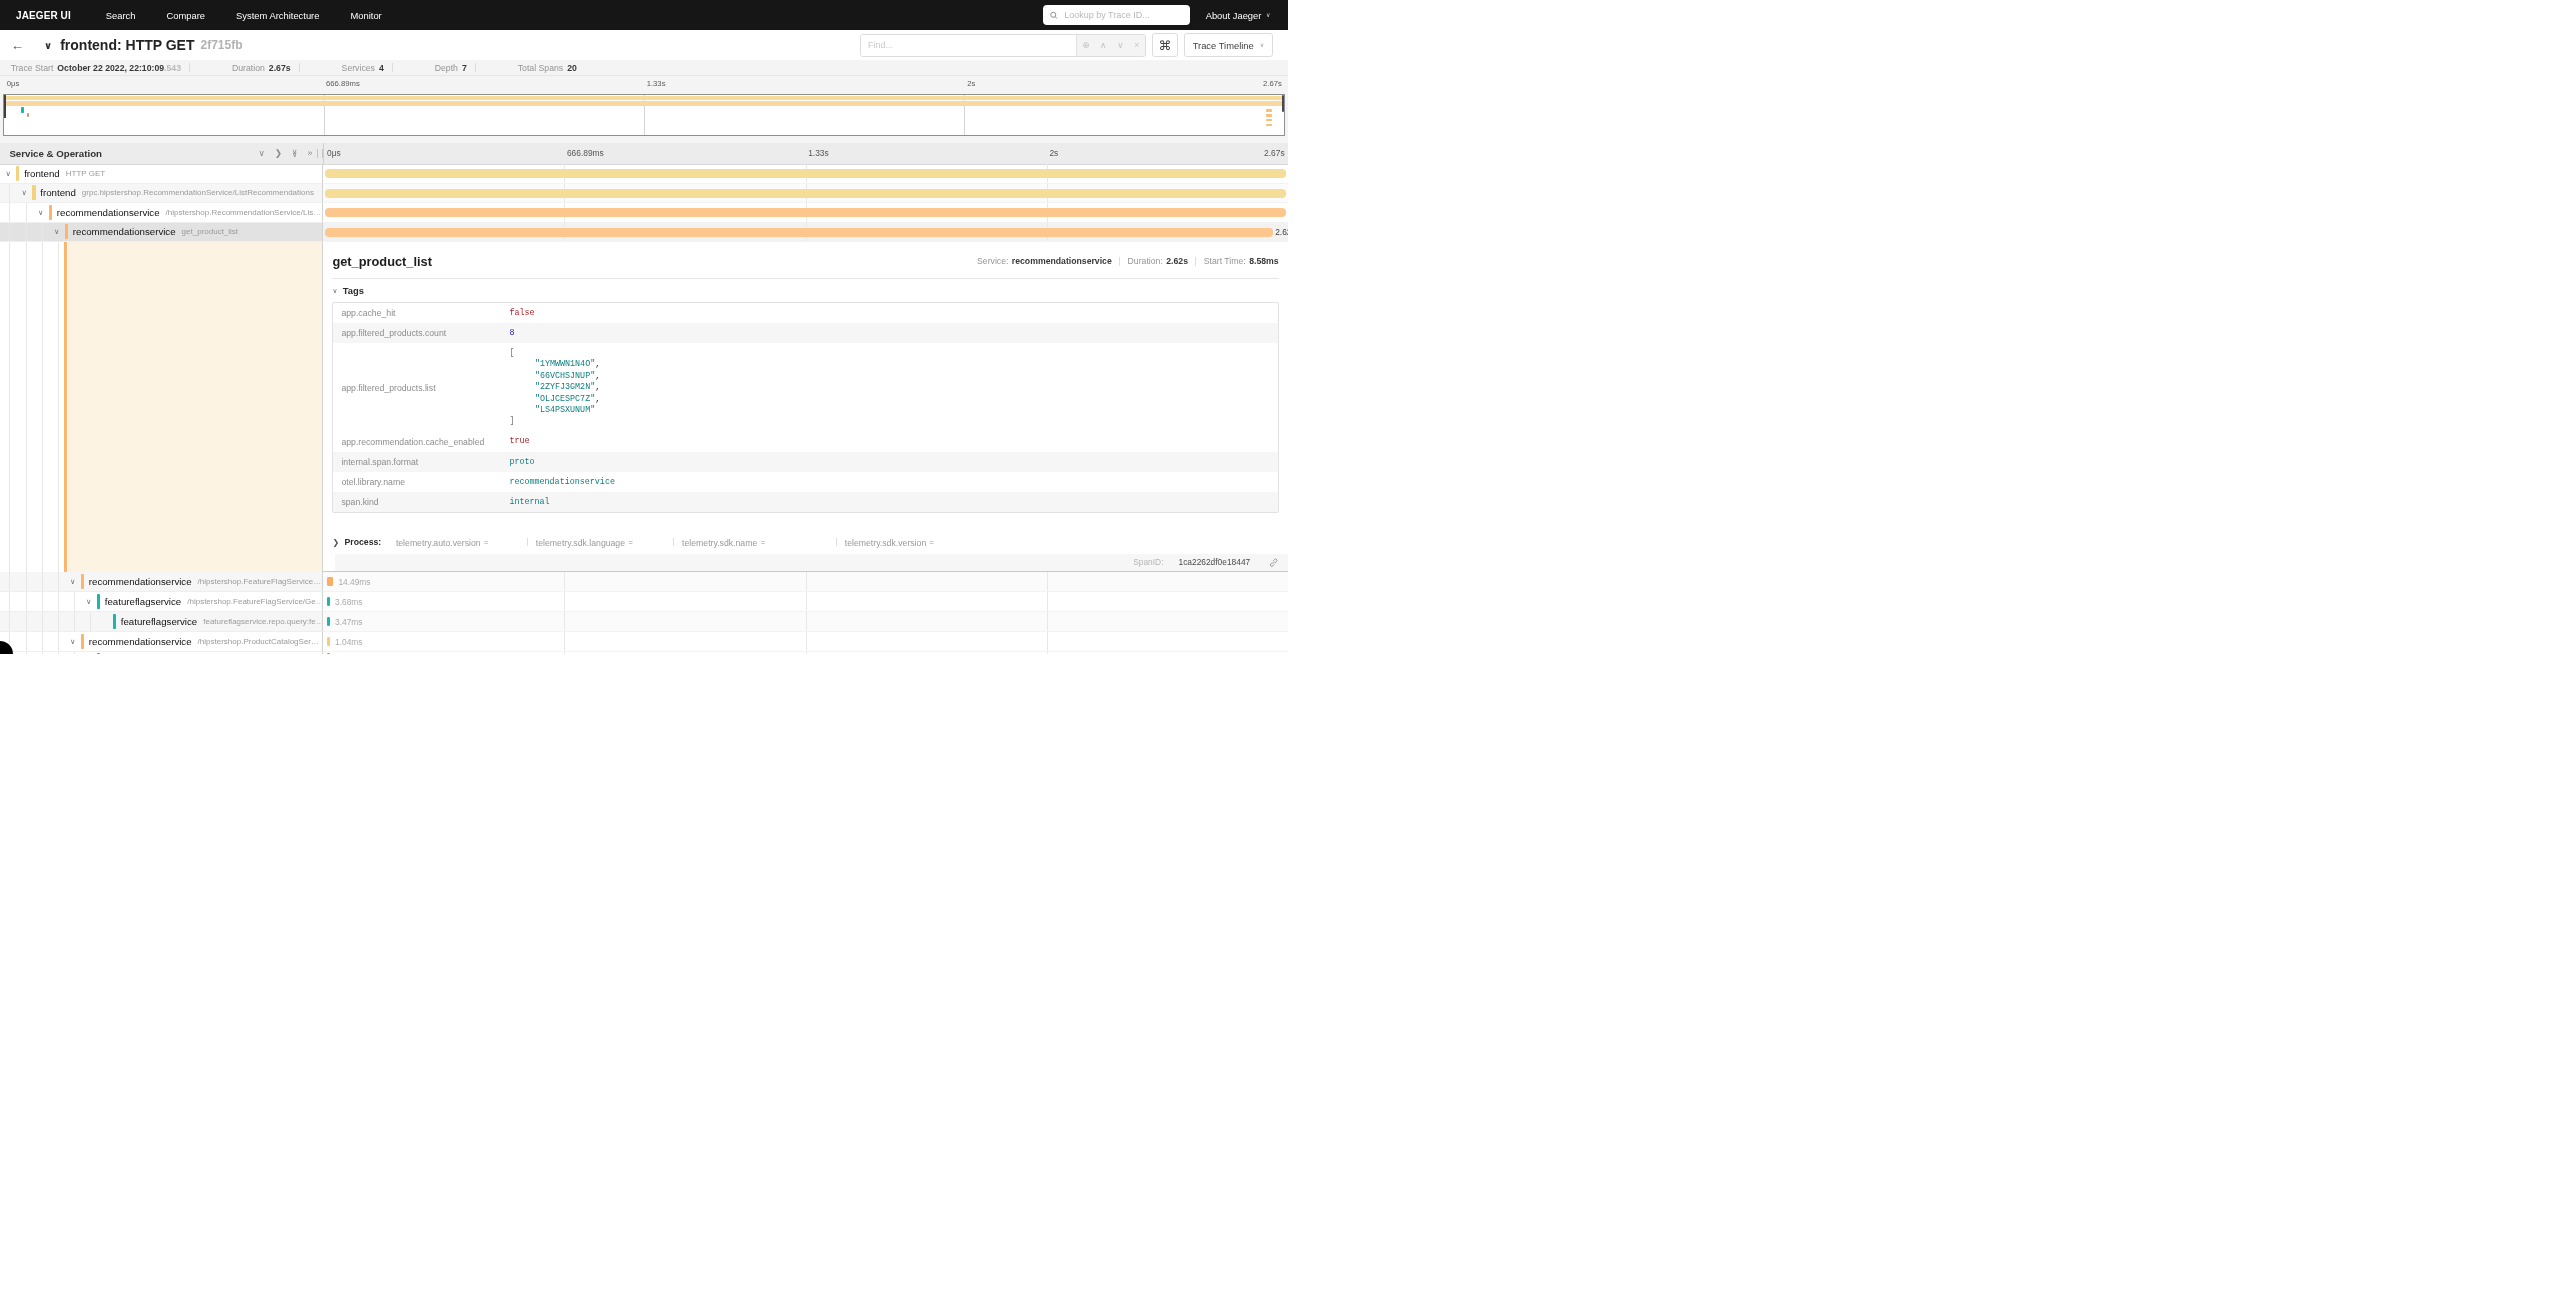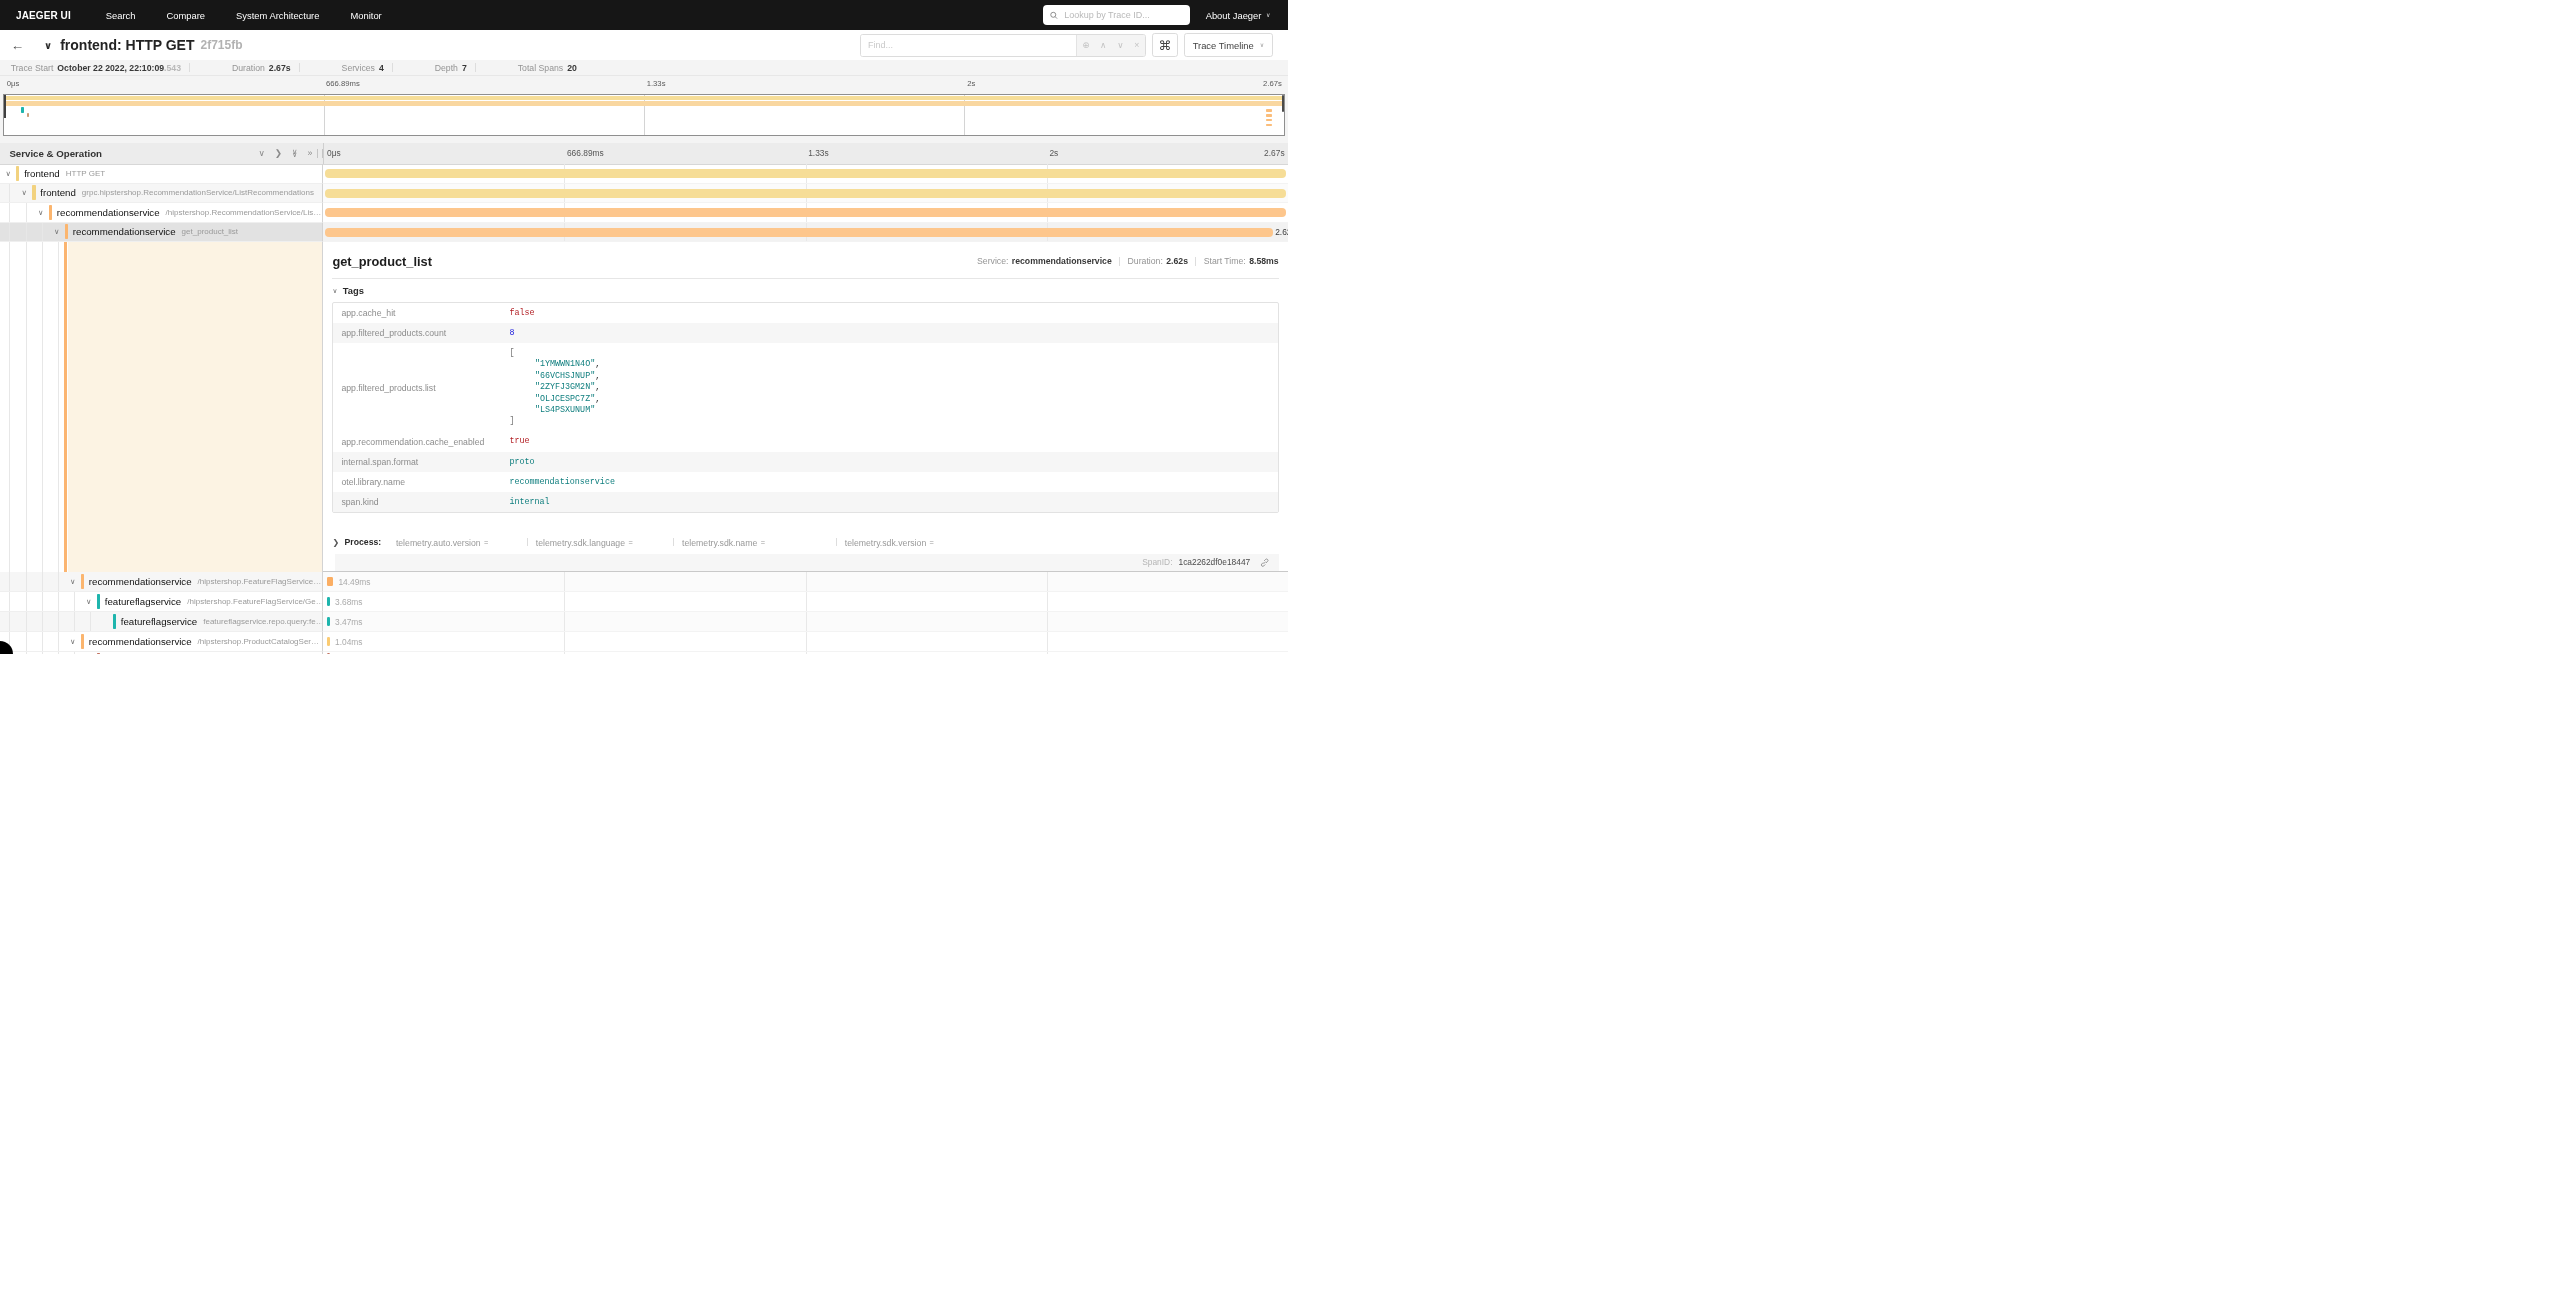--- a/index.html
+++ b/index.html
@@ -120,22 +120,22 @@
   .tag-val{font-family:"Liberation Mono","DejaVu Sans Mono",monospace;font-size:8.4px;
        padding:4.7px 0 4px 0;line-height:11.4px;}
   #process-row{position:absolute;left:9.4px;top:295px;display:flex;align-items:center;font-size:8.7px;}
   #process-chev{font-size:8px;color:#555;margin-right:5.4px;}
   #process-label{font-weight:bold;color:#2a2a2a;margin-right:6.7px;}
   .proc-item{display:flex;padding:0 8px;border-right:0.7px solid #ddd;height:8.7px;}
   .proc-item:last-child{border-right:none;}
   .pkey{color:#999;}
   .peq{color:#999;margin:0 3.4px;font-size:7.4px;}
   .pval{color:#3a3a3a;font-weight:bold;margin-top:20px;}
-  #spanid-bar{position:absolute;left:0;right:9px;bottom:0;height:17.5px;background:#f6f6f6;
-       display:flex;align-items:center;justify-content:flex-end;padding-right:9.4px;gap:6px;margin-left:12px;}
+  #spanid-bar{position:absolute;left:0;right:0;bottom:0;height:17.5px;background:#f6f6f6;
+       display:flex;align-items:center;justify-content:flex-end;padding-right:9.4px;gap:15px;margin-left:12px;}
   #spanid-label{font-size:8.4px;color:#b5b5b5;}
   #spanid-value{font-size:8.4px;color:#4a4a4a;}
   #spanid-link{margin-left:4px;display:flex;align-items:center;cursor:pointer;}
   
   #partial-row{position:relative;width:100%;height:3.4px;overflow:hidden;}
   
   #screen-corner{position:absolute;left:0;bottom:0;width:13.4px;height:13.4px;background:#000;
        border-top-right-radius:100%;}
 </style>
 </head>

